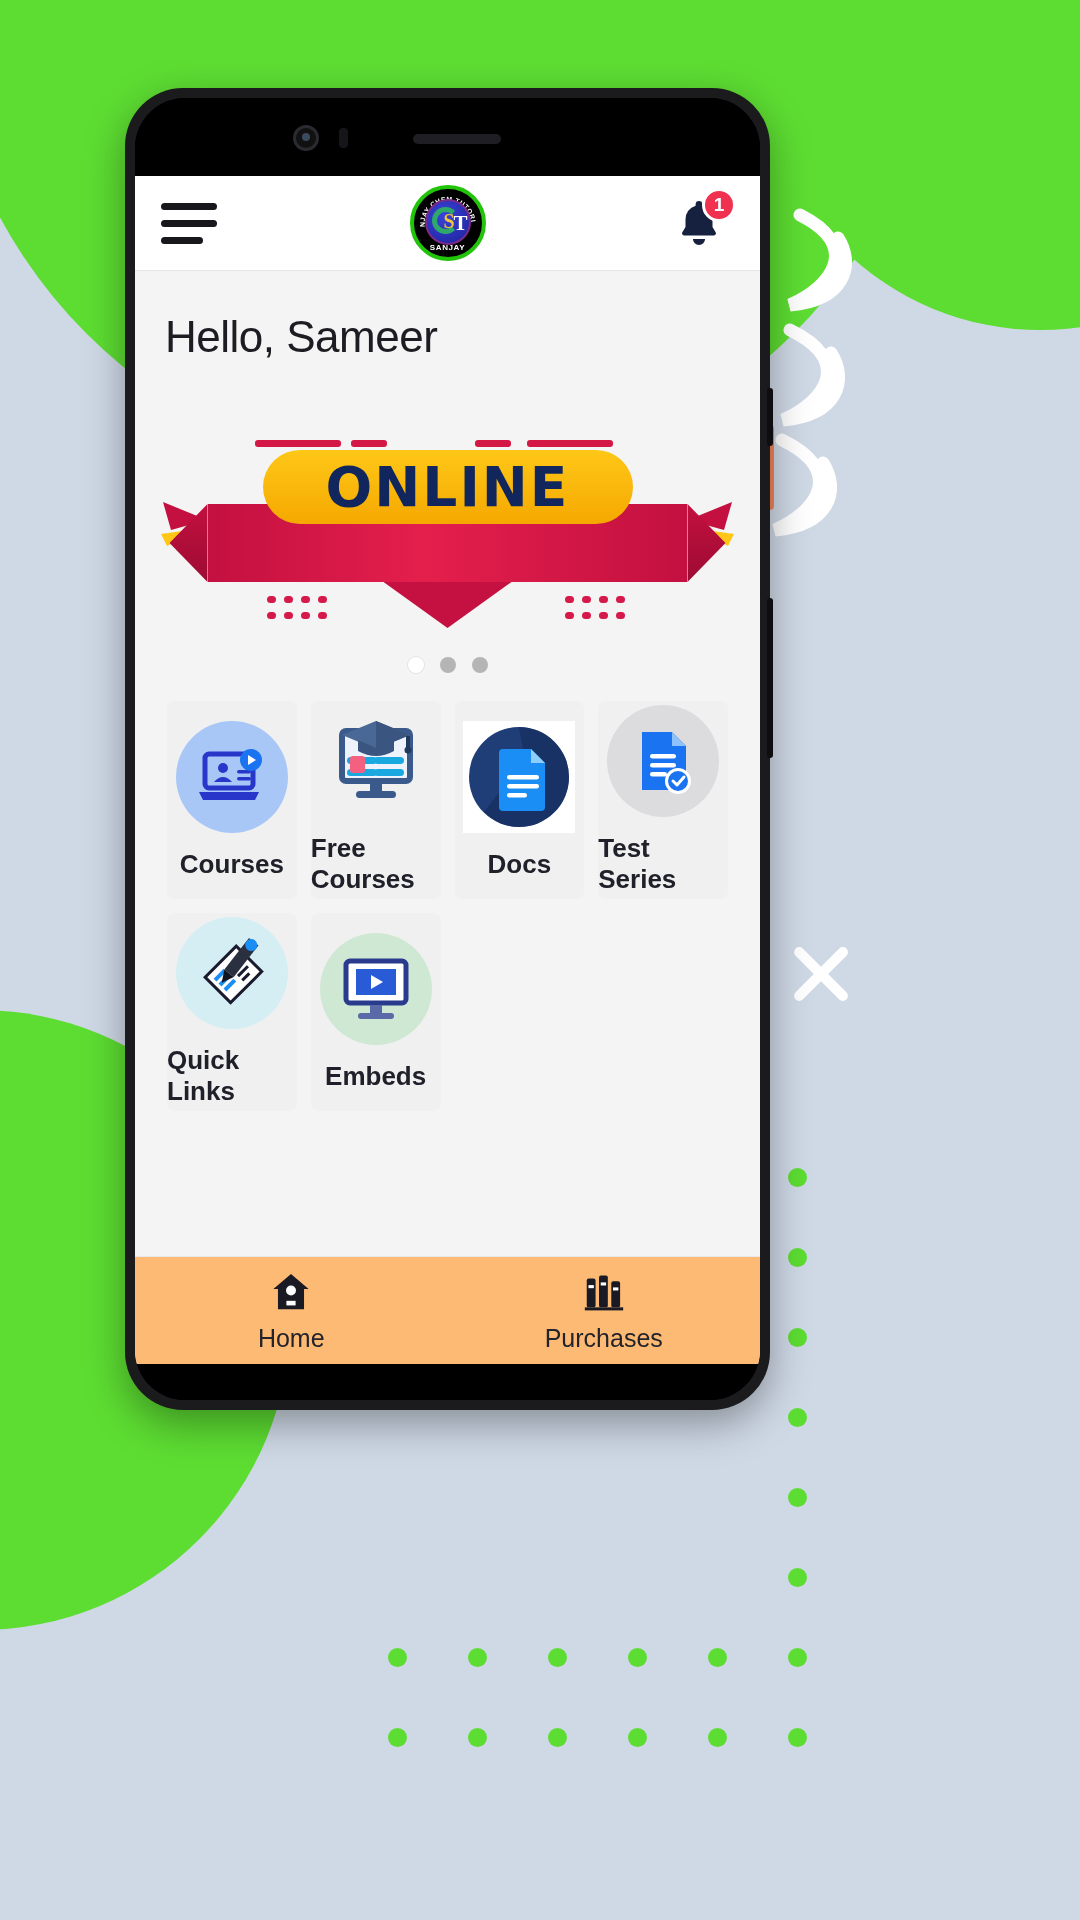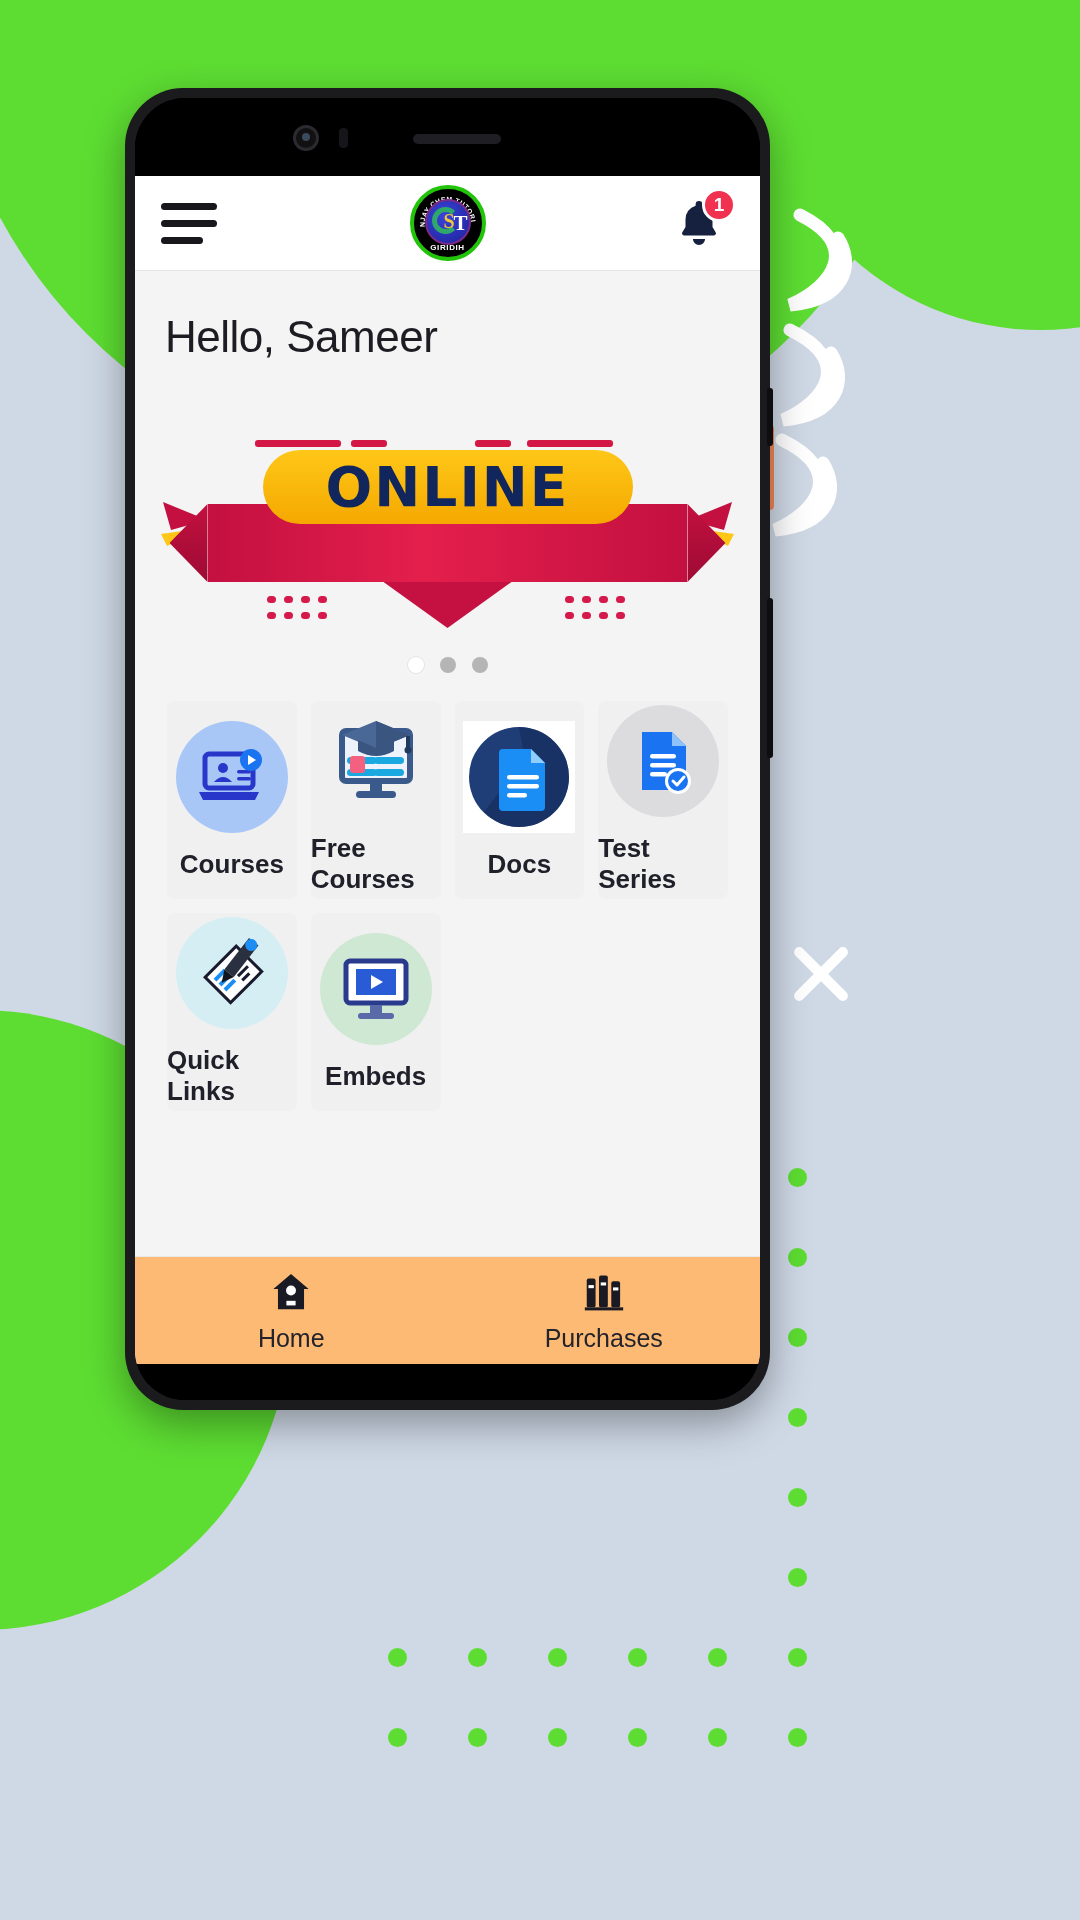--- a/index.html
+++ b/index.html
@@ -261,21 +261,21 @@
               </defs>
             <text font-size="7.6" font-weight="bold" fill="#ffffff" font-family="'Liberation Sans',sans-serif" letter-spacing="0.4">
               <textPath href="#arcpath" startOffset="50%" text-anchor="middle">SANJAY CHEM TUTORIALS</textPath>
             </text>
           </svg>
           <div class="logo-core">
             <div class="logo-c"></div>
             <div class="logo-s">S</div>
             <div class="logo-t">T</div>
           </div>
-          <div class="logo-city">GIRIDIH</div>
+          <div class="logo-city">SANJAY</div>
         </div>
 
         <div class="bell-wrap">
           <svg width="54" height="54" viewBox="0 0 24 24">
             <path fill="#16213f" d="M12 2.2a1.5 1.5 0 0 1 1.5 1.5v.6A6.2 6.2 0 0 1 18 10.4v3.4l1.4 2.3a.9.9 0 0 1-.8 1.4H5.4a.9.9 0 0 1-.8-1.4L6 13.8v-3.4a6.2 6.2 0 0 1 4.5-6.1v-.6A1.5 1.5 0 0 1 12 2.2z"></path>
             <path fill="#16213f" d="M9.3 19.1h5.4a2.7 2.7 0 0 1-5.4 0z"></path>
           </svg>
           <div class="badge">1</div>
         </div>
       </div>

